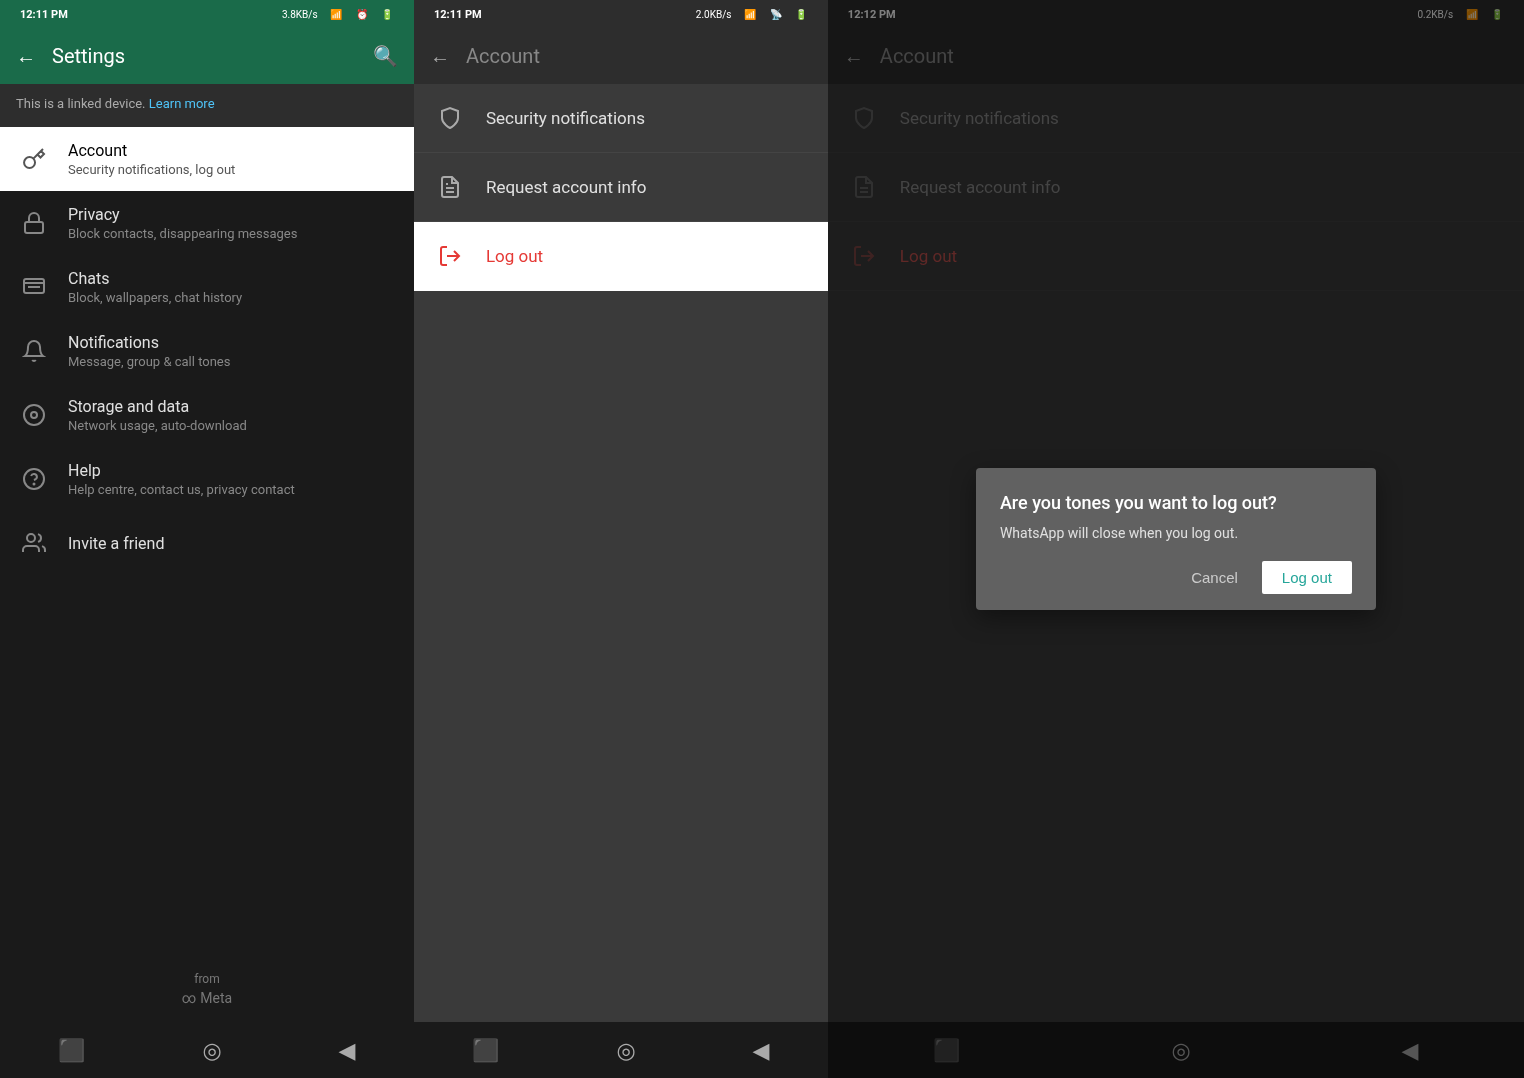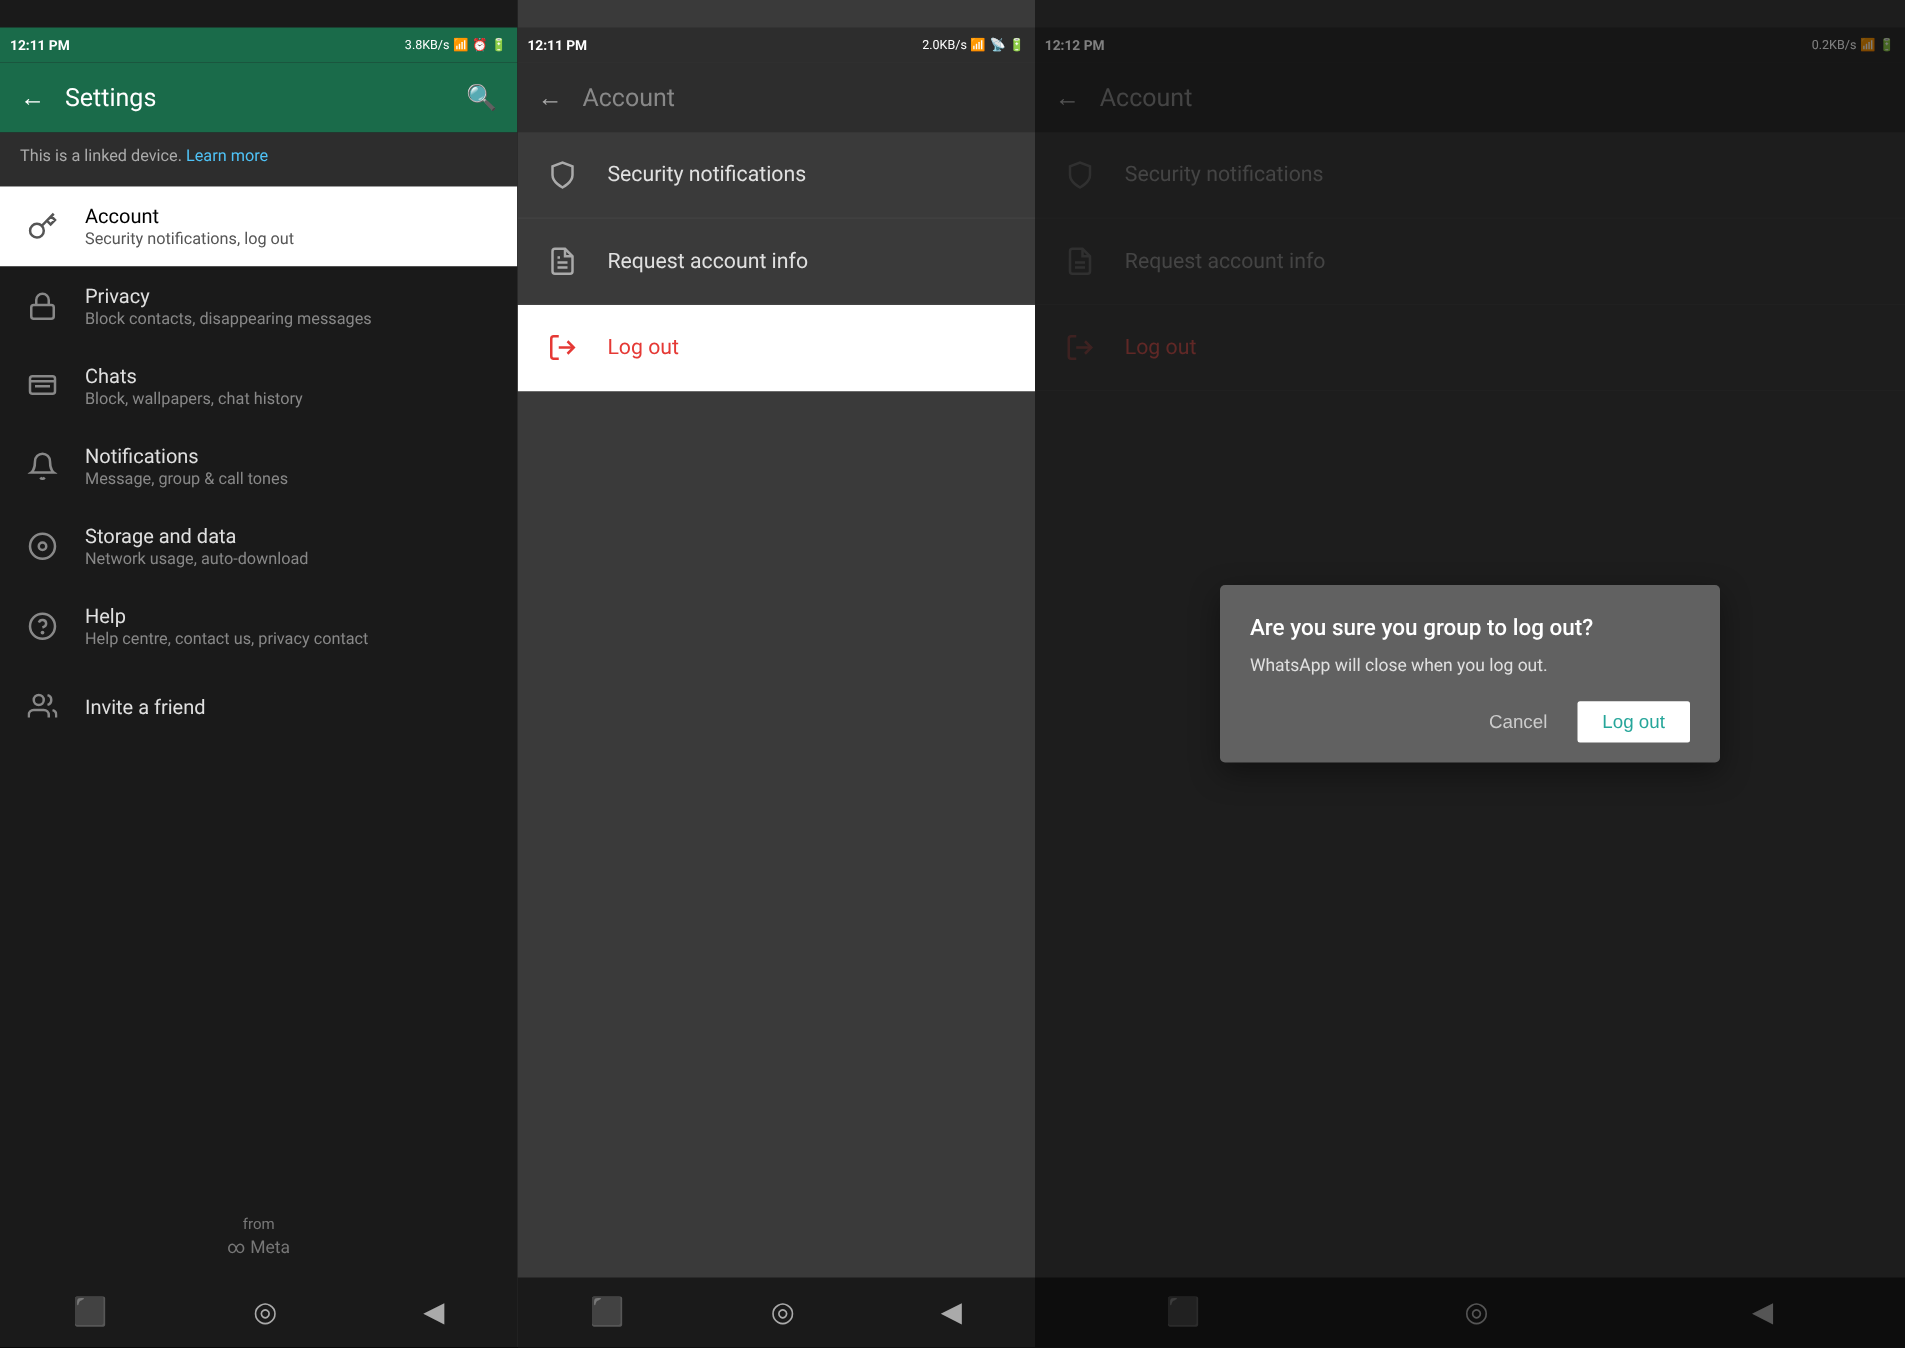--- a/index.html
+++ b/index.html
@@ -24,28 +24,27 @@
     .phone-panel-2 { width: 440px; height: 1078px; background: #3a3a3a; }
     .phone-panel-3 { width: 740px; height: 1078px; background: #3a3a3a; }
 
     
     .status-bar {
       height: 28px;
       background: #1a6b4a;
       display: flex;
       align-items: center;
       justify-content: space-between;
-      padding: 0 8px;
+      padding: 0 20px;
       font-size: 11px;
       color: #fff;
       flex-shrink: 0;
-      margin-top: 22px;
     }
     .status-bar .time { font-weight: bold; font-size: 11px; }
-    .status-bar .icons { display: flex; align-items: center; gap: 3px; font-size: 10px; }
+    .status-bar .icons { display: flex; align-items: center; gap: 13px; font-size: 10px; }
 
     
     .top-bar {
       height: 56px;
       background: #1a6b4a;
       display: flex;
       align-items: center;
       padding: 0 16px;
       flex-shrink: 0;
       gap: 16px;
@@ -496,21 +495,21 @@
   </div>
 
   <div class="bottom-nav">
     <span class="bottom-nav-btn">⬛</span>
     <span class="bottom-nav-btn">◎</span>
     <span class="bottom-nav-btn">◀</span>
   </div>
 
   <div class="dialog-overlay">
     <div class="dialog-box">
-      <div class="dialog-title">Are you sure you group to log out?</div>
+      <div class="dialog-title">Are you tones you want to log out?</div>
       <div class="dialog-message">WhatsApp will close when you log out.</div>
       <div class="dialog-buttons">
         <button class="dialog-cancel-btn">Cancel</button>
         <button class="dialog-logout-btn">Log out</button>
       </div>
     </div>
   </div>
 
 </div>
 

